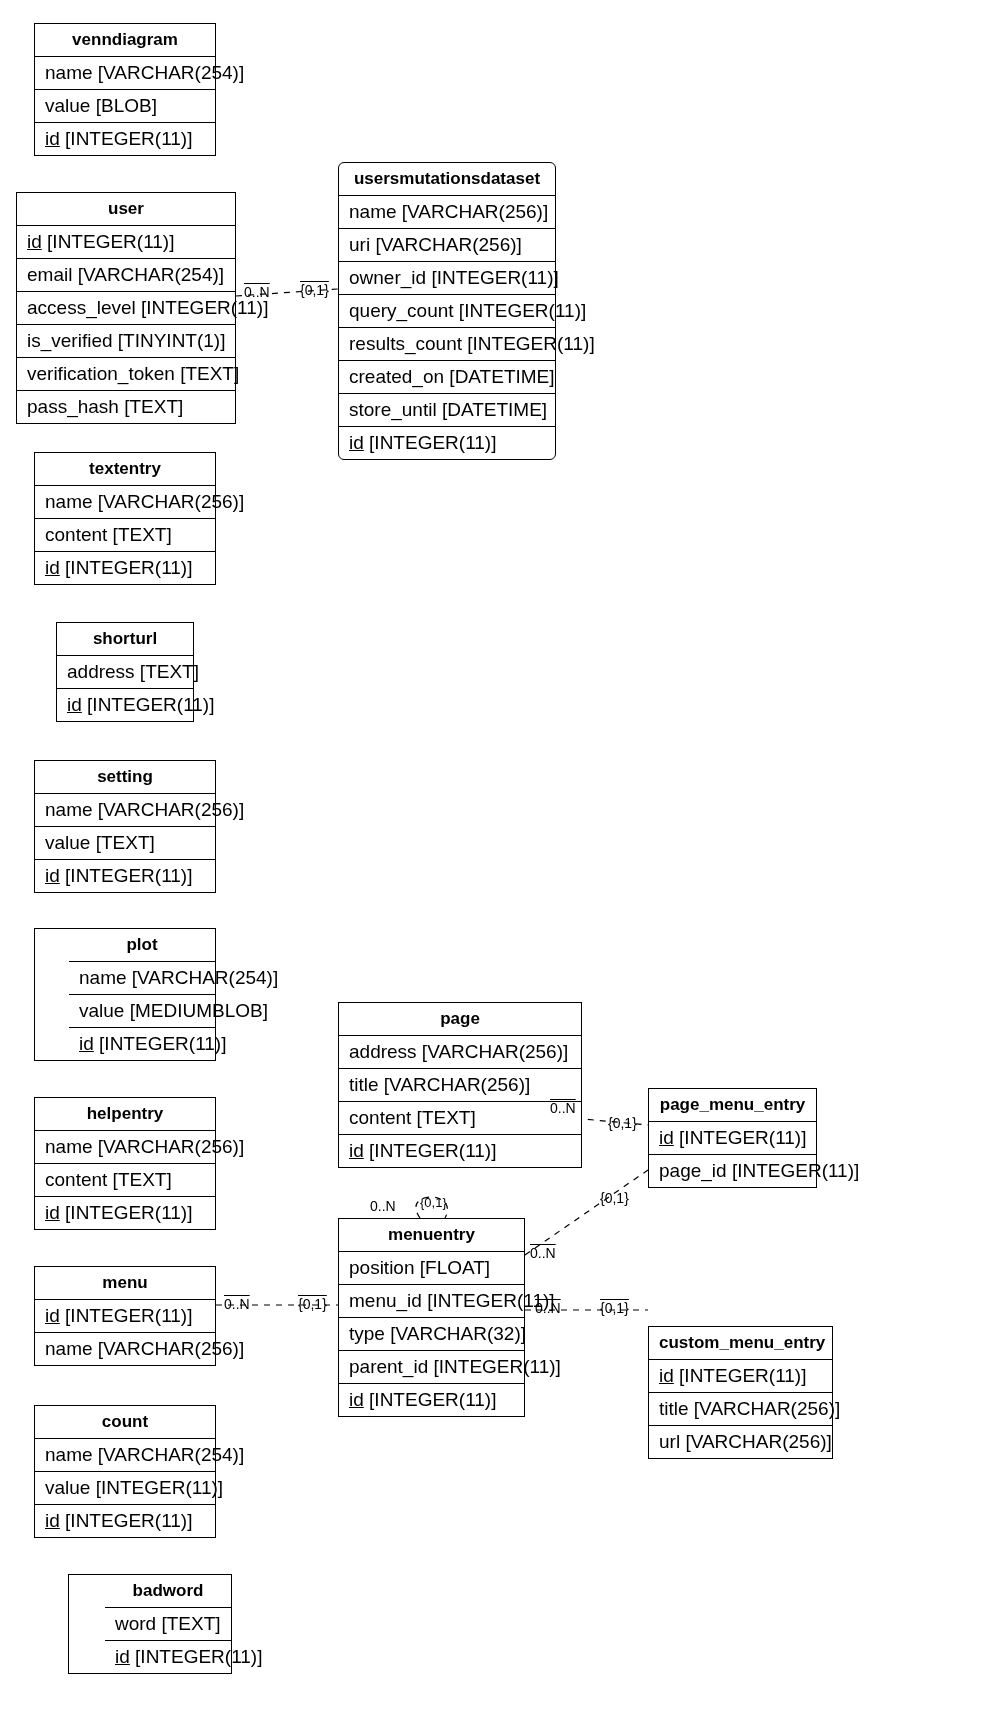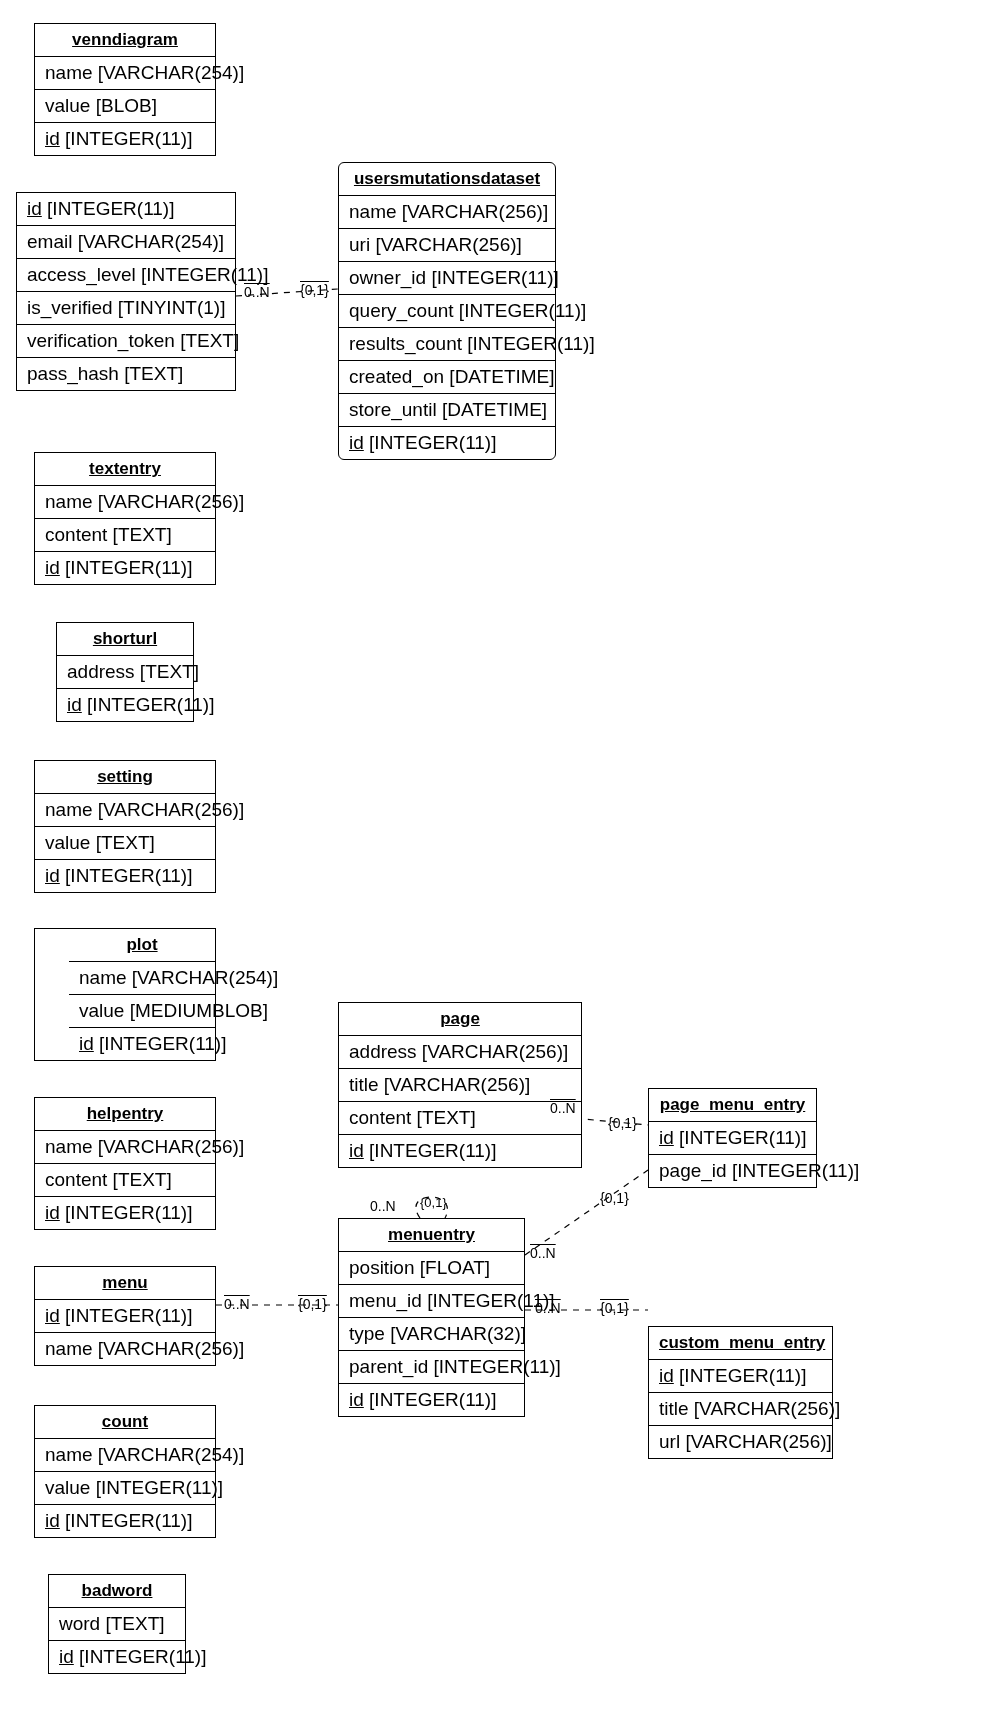--- a/index.html
+++ b/index.html
@@ -16,21 +16,20 @@
     border: 1.5px solid #000;
     background: #fff;
     box-sizing: border-box;
   }
   .entity-title {
     font-weight: bold;
     text-align: center;
     padding: 6px 10px;
     border-bottom: 1.5px solid #000;
     font-size: 17px;
-    text-decoration: underline;
   }
   .entity-row {
     padding: 5px 10px 5px 10px;
     border-bottom: 1.5px solid #000;
     font-size: 19px;
     white-space: nowrap;
   }
   .entity-row:last-child {
     border-bottom: none;
   }
@@ -67,20 +66,21 @@
 </svg>
 
 <div class="entity" style="left:34px; top:23px; width:182px;">
   <div class="entity-title">venndiagram</div>
   <div class="entity-row">name [VARCHAR(254)]</div>
   <div class="entity-row">value [BLOB]</div>
   <div class="entity-row"><span class="pk">id</span><span> [INTEGER(11)]</span></div>
 </div>
 
 <div class="entity" style="left:16px; top:192px; width:220px;">
+  <div class="entity-title">user</div>
   <div class="entity-row"><span class="pk">id</span><span> [INTEGER(11)]</span></div>
   <div class="entity-row">email [VARCHAR(254)]</div>
   <div class="entity-row">access_level [INTEGER(11)]</div>
   <div class="entity-row">is_verified [TINYINT(1)]</div>
   <div class="entity-row">verification_token [TEXT]</div>
   <div class="entity-row">pass_hash [TEXT]</div>
 </div>
 
 <div class="entity" style="left:338px; top:162px; width:218px;border-radius:6px;">
   <div class="entity-title">usersmutationsdataset</div>
@@ -164,21 +164,21 @@
   <div class="entity-row">url [VARCHAR(256)]</div>
 </div>
 
 <div class="entity" style="left:34px; top:1405px; width:182px;">
   <div class="entity-title">count</div>
   <div class="entity-row">name [VARCHAR(254)]</div>
   <div class="entity-row">value [INTEGER(11)]</div>
   <div class="entity-row"><span class="pk">id</span><span> [INTEGER(11)]</span></div>
 </div>
 
-<div class="entity" style="left:48px; top:1574px; width:138px;">
+<div class="entity" style="left:68px; top:1574px; width:164px;padding-left:36px;">
   <div class="entity-title">badword</div>
   <div class="entity-row">word [TEXT]</div>
   <div class="entity-row"><span class="pk">id</span><span> [INTEGER(11)]</span></div>
 </div>
 
 <div class="rel-label overline" style="left:244px; top:284px;">0..N</div>
 <div class="rel-label overline" style="left:300px; top:282px;">{0,1}</div>
 
 <div class="rel-label overline" style="left:224px; top:1296px;">0..N</div>
 <div class="rel-label overline" style="left:298px; top:1296px;">{0,1}</div>

